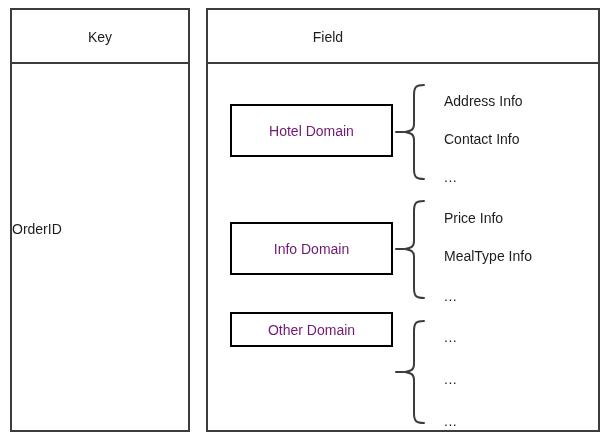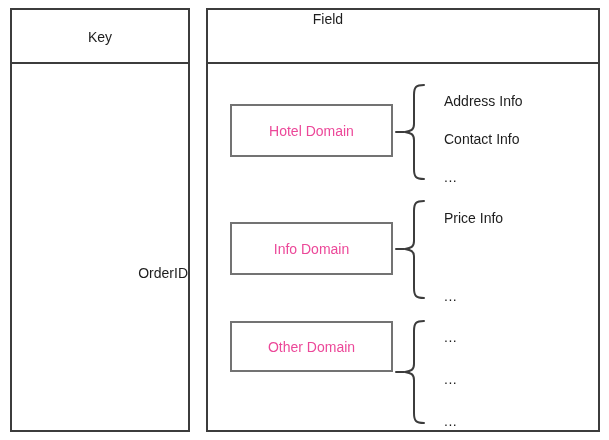--- a/index.html
+++ b/index.html
@@ -51,67 +51,66 @@
   }
   #key-header-rule { top: 52px; }
   #key-header-label {
     left: 0; right: 0;
     top: 19px;
   }
   #key-body-value {
     position: absolute;
     left: 0; right: 0;
     top: 211px;
-    text-align: right;
-    font-size: 14px;
-    line-height: 16px;
-    white-space: nowrap;
-    margin-top: 44px;
+    text-align: left;
+    font-size: 14px;
+    line-height: 16px;
+    white-space: nowrap;
   }
 
   
   #fv-table {
     left: 206px;
     top: 8px;
     width: 394px;
     height: 424px;
   }
   #fv-header-rule { top: 52px; }
   #fv-field-header {
     left: 60px;
     width: 120px;
-    top: 1px;
+    top: 19px;
     text-align: center;
   }
   #fv-value-header {
     left: 222px;
     width: 120px;
     top: 19px;
   }
 
   
   .domain-group {
     position: absolute;
     left: 0;
     width: 100%;
     height: 0;
   }
   .domain-box {
     position: absolute;
     left: 22px;
     width: 163px;
-    border: 2px solid #737373;
+    border: 2px solid #000000;
     background: #ffffff;
     box-sizing: border-box;
     display: flex;
     align-items: center;
     justify-content: center;
     font-size: 14px;
     line-height: 16px;
-    color: #ec4899;
+    color: #701a75;
     white-space: nowrap;
   }
   .brace-wrap {
     position: absolute;
     left: 188px;
     width: 34px;
   }
   .brace-wrap svg {
     display: block;
     width: 100%;
@@ -185,26 +184,27 @@
                    L 18 41
                    C 18 47, 15 48, 9 49
                    C 15 50, 18 51, 18 57
                    L 18 88
                    C 18 96, 20 98, 28 98" fill="none" stroke="#3c3c3c" stroke-width="2" stroke-linecap="round" stroke-linejoin="round"></path>
         </svg>
       </div>
 
       <div class="value-list" style="top:190px;height:99px">
         <div class="value-item" style="top:10px">Price Info</div>
+        <div class="value-item" style="top:48px">MealType Info</div>
         <div class="value-item ellipsis" style="top:88px">...</div>
       </div>
     </div>
 
     <div class="domain-group" style="top:0">
-      <div class="domain-box" style="top:311px;height:51px">Other Domain</div>
+      <div class="domain-box" style="top:302px;height:35px">Other Domain</div>
 
       <div class="brace-wrap" style="top:310px;height:104px">
         <svg viewBox="0 0 34 104" preserveAspectRatio="none">
           <path d="M 0 52 L 8 52" fill="none" stroke="#3c3c3c" stroke-width="2" stroke-linecap="round"></path>
           <path d="M 28 1
                    C 20 1, 18 3, 18 11
                    L 18 44
                    C 18 50, 15 51, 9 52
                    C 15 53, 18 54, 18 60
                    L 18 93

